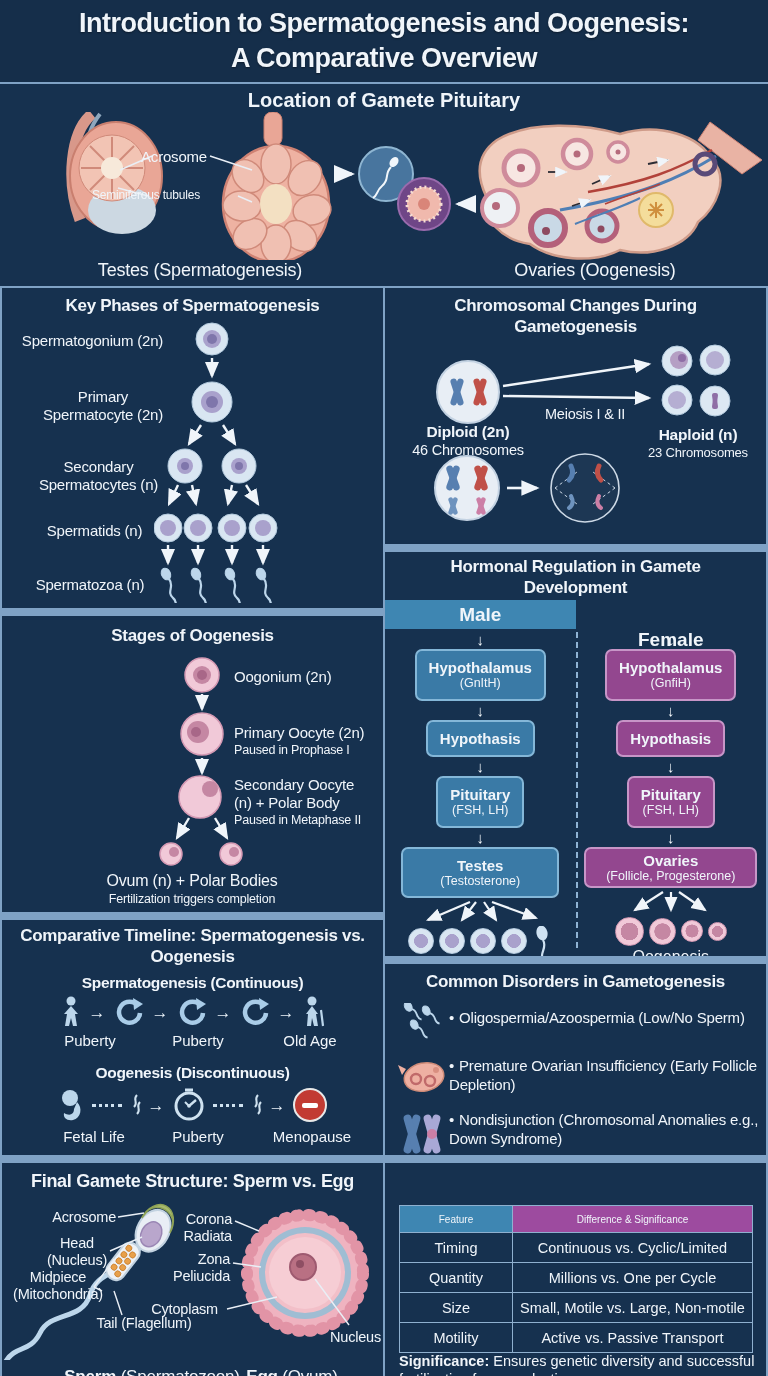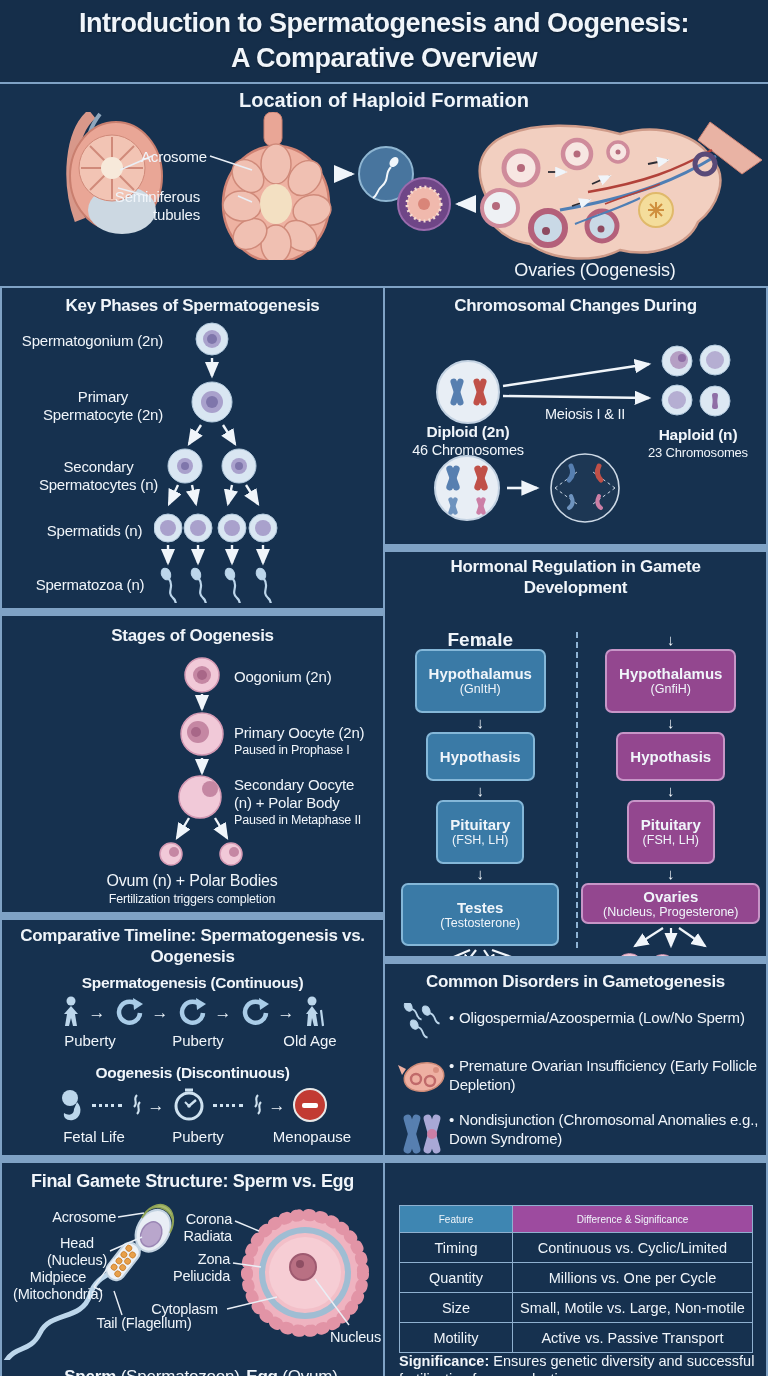--- a/index.html
+++ b/index.html
@@ -16,21 +16,21 @@
   .lbl{position:absolute;font-size:14.5px;line-height:1.2;letter-spacing:-0.2px;}
   .sub{font-size:12.5px;}
   .ctr{text-align:center;}
   .rt{text-align:right;}
   
   .mfband{position:absolute;top:48px;left:0;width:100%;height:29px;display:flex;}
   .mfband .m{width:50%;background:#3e86b2;display:flex;align-items:center;justify-content:center;font-weight:bold;font-size:19px;}
   .mfband .f{width:50%;background:#9d4b9f;display:flex;align-items:center;justify-content:center;font-weight:bold;font-size:19px;margin-top:40px;}
   .flowcol{position:absolute;top:80px;width:50%;display:flex;flex-direction:column;align-items:center;gap:2px;}
   .flowcol .dar{font-size:15px;line-height:15px;color:#f4f8fc;font-weight:bold;}
-  .fbox{border-radius:7px;padding:14px 12px;text-align:center;line-height:1.15;}
+  .fbox{border-radius:7px;padding:8px 12px;text-align:center;line-height:1.15;}
   .fbox .t{font-weight:bold;font-size:15px;}
   .fbox .s{font-size:12.5px;}
   .fbox.mb{background:#3a7aa6;border:2px solid #84b7d8;}
   .fbox.fb{background:#93478f;border:2px solid #c795c7;}
   .vdash{position:absolute;left:50%;top:80px;height:316px;border-left:2px dashed #8fb3d4;}
   .cellrow{display:flex;align-items:center;gap:5px;height:30px;}
   .cB{border-radius:50%;background:radial-gradient(circle,#a9a1cc 0 40%,#d9e6f2 42%);border:1px solid #b9cfe2;}
   .cP{border-radius:50%;background:radial-gradient(circle,#c587a3 0 45%,#f1c9d8 47%);border:1px solid #d59ab4;}
   .res{font-size:16px;}
   
@@ -59,21 +59,21 @@
 <body>
 
 <div class="poster">
 
   <div class="ttl">
     <div class="l1">Introduction to Spermatogenesis and Oogenesis:</div>
     <div class="l2">A Comparative Overview</div>
   </div>
 
   <div class="band">
-    <div class="band-h">Location of Haploid Formation</div>
+    <div class="band-h">Location of Gamete Pituitary</div>
     <svg width="768" height="148" style="position:absolute;top:28px;left:0">
       <defs>
         <marker id="aw0" markerWidth="8" markerHeight="8" refX="6" refY="3" orient="auto">
             <path d="M0,0 L7,3 L0,6 Z" fill="#f0f5fa"></path>
           </marker>
       </defs>
 
       <g>
         <path d="M92,2 C70,20 66,70 80,108" stroke="#d8988a" stroke-width="11" fill="none"></path>
         <path d="M100,2 C82,24 80,66 92,100" stroke="#8ea7bd" stroke-width="4" fill="none"></path>
@@ -156,21 +156,22 @@
         <circle cx="705" cy="52" r="10" fill="none" stroke="#5a4a78" stroke-width="5"></circle>
         <g stroke="#2c2c34" stroke-width="1.8" marker-end="url(#aw0)">
           <line x1="548" y1="60" x2="566" y2="60"></line>
             <line x1="592" y1="72" x2="610" y2="64"></line>
             <line x1="648" y1="52" x2="668" y2="48"></line>
             <line x1="572" y1="94" x2="590" y2="88"></line>
         </g>
       </g>
     </svg>
     <div class="lbl rt" style="left:92px;top:64px;width:115px;font-size:15px;">Acrosome</div>
-    <div class="lbl rt" style="left:70px;top:104px;width:130px;font-size:15px;">Seminiferous tubules</div>
+    <div class="lbl rt" style="left:70px;top:104px;width:130px;font-size:12px;">Seminiferous tubules</div>
+    <div class="lbl ctr cap" style="left:40px;top:176px;width:320px;">Testes (Spermatogenesis)</div>
     <div class="lbl ctr cap" style="left:435px;top:176px;width:320px;">Ovaries (Oogenesis)</div>
   </div>
 
   <div class="cols">
 
     <div class="col">
 
       <div class="sec" style="height:320px">
         <div class="h1" style="top:8px">Key Phases of Spermatogenesis</div>
         <div class="lbl ctr" style="left:8px;top:44px;width:165px;font-size:15px">Spermatogonium (2n)</div>
@@ -415,20 +416,21 @@
         <div class="lbl" style="left:328px;top:166px;font-size:14.5px">Nucleus</div>
         <div class="lbl ctr" style="left:20px;top:204px;width:260px;font-size:17px"><span class="b">Sperm</span><span> (Spermatozoon)</span></div>
         <div class="lbl ctr" style="left:200px;top:204px;width:180px;font-size:17px"><span class="b">Egg</span><span> (Ovum)</span></div>
       </div>
     </div>
 
     <div class="col">
 
       <div class="sec" style="height:256px">
         <div class="h1" style="top:8px">Chromosomal Changes During</div>
+        <div class="h1" style="top:29px">Gametogenesis</div>
         <svg width="381" height="204" style="position:absolute;left:0;top:52px">
           <defs>
               <marker id="aw3" markerWidth="8" markerHeight="8" refX="6" refY="3" orient="auto">
                 <path d="M0,0 L7,3 L0,6 Z" fill="#f0f5fa"></path>
               </marker>
             </defs>
           <g>
             <circle cx="83" cy="52" r="31" fill="#e8eef5" stroke="#c3d2e2" stroke-width="2"></circle>
             <g fill="#577fb0">
                 <rect x="-3.2" y="-14" width="6.4" height="28" rx="3.2" transform="translate(72,52) rotate(18)"></rect>
@@ -493,20 +495,21 @@
         <div class="lbl ctr" style="left:13px;top:154px;width:140px;font-size:14.5px">46 Chromosomes</div>
         <div class="lbl ctr" style="left:140px;top:118px;width:120px;font-size:14.5px">Meiosis I &amp; II</div>
         <div class="lbl ctr b" style="left:243px;top:138px;width:140px;font-size:15.5px">Haploid (n)</div>
         <div class="lbl ctr" style="left:243px;top:157px;width:140px;font-size:13px">23 Chromosomes</div>
       </div>
 
       <div class="sec" style="height:404px">
         <div class="h1" style="top:5px">Hormonal Regulation in Gamete</div>
         <div class="h1" style="top:26px">Development</div>
         <div class="mfband">
+          <div class="m">Male</div>
           <div class="f">Female</div>
         </div>
         <div class="vdash"></div>
 
         <div class="flowcol" style="left:0">
           <span class="dar">↓</span>
           <div class="fbox mb">
               <div class="t">Hypothalamus</div>
               <div class="s">(GnItH)</div>
             </div>
@@ -561,21 +564,21 @@
               <div class="t">Hypothasis</div>
             </div>
           <span class="dar">↓</span>
           <div class="fbox fb">
               <div class="t">Pituitary</div>
               <div class="s">(FSH, LH)</div>
             </div>
           <span class="dar">↓</span>
           <div class="fbox fb" style="padding:3px 20px">
               <div class="t">Ovaries</div>
-              <div class="s">(Nucleus, Progesterone)</div>
+              <div class="s">(Follicle, Progesterone)</div>
             </div>
           <svg width="120" height="24">
               <defs>
                 <marker id="aw5" markerWidth="8" markerHeight="8" refX="6" refY="3" orient="auto">
                   <path d="M0,0 L7,3 L0,6 Z" fill="#f0f5fa"></path>
                 </marker>
               </defs>
               <g stroke="#f0f5fa" stroke-width="2.2" marker-end="url(#aw5)">
                 <line x1="52" y1="2" x2="24" y2="20"></line>
                 <line x1="60" y1="2" x2="60" y2="20"></line>

